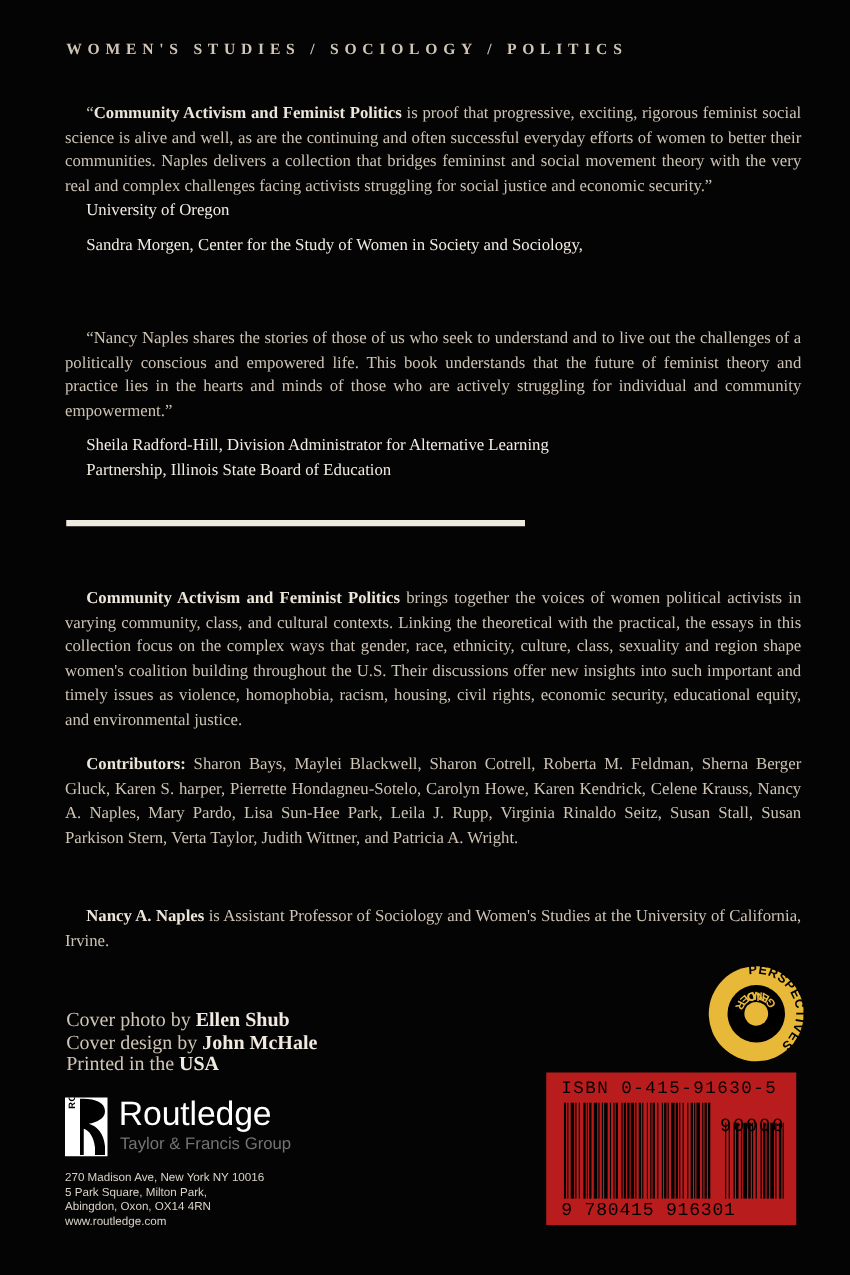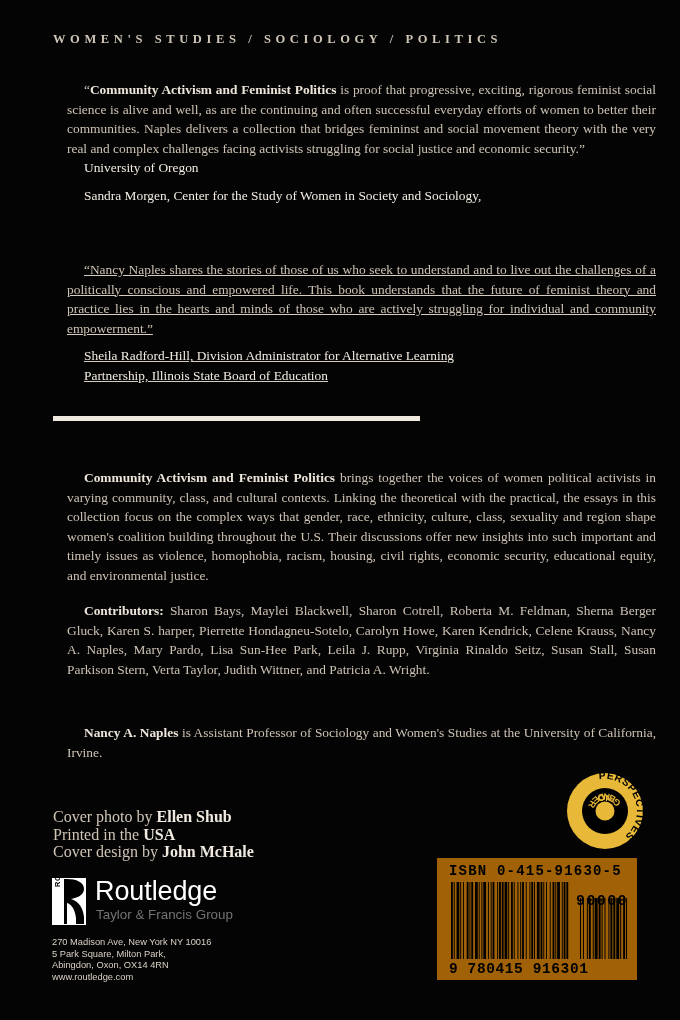--- a/index.html
+++ b/index.html
@@ -33,21 +33,21 @@
     letter-spacing: 4.6px;
     font-weight: 700;
     color: #cfc6b8;
     font-family: "Liberation Serif", "DejaVu Serif", serif;
     white-space: nowrap;
   }
 
   
   .block {
     position: absolute;
-    left: 67px;
+    left: 52px;
     width: 589px;
   }
 
   .quote {
     font-size: 13.4px;
     line-height: 19.6px;
     text-align: justify;
     text-justify: inter-word;
     color: #cdc3b4;
     margin: 0;
@@ -186,23 +186,22 @@
     color: #d9d2c7;
   }
 
   
   .barcode-box {
     position: absolute;
     left: 437px;
     top: 858px;
     width: 200px;
     height: 122px;
-    background: #a16207;
+    background: #b91c1c;
     padding: 0;
-    font-weight: bold;
   }
   .isbn-text {
     position: absolute;
     left: 12px;
     top: 5px;
     font-family: "Liberation Mono", "DejaVu Sans Mono", monospace;
     font-size: 14px;
     letter-spacing: 1.2px;
     color: #000;
     white-space: nowrap;
@@ -247,21 +246,21 @@
 <div class="cover">
 
   <div class="category">WOMEN'S STUDIES / SOCIOLOGY / POLITICS</div>
 
   <div class="block" style="top:80px;">
     <p class="quote"><span class="indent"></span><span>“</span><i class="title">Community Activism and Feminist Politics</i><span> is proof that progressive, exciting, rigorous feminist social science is alive and well, as are the continuing and often successful everyday efforts of women to better their communities.  Naples delivers a collection that bridges femininst and social movement theory with the very real and complex challenges facing activists struggling for social justice and economic security.”</span></p>
     <p class="attrib">University of Oregon</p>
     <p class="attrib" style="margin-top:8px;">Sandra Morgen, Center for the Study of Women in Society and Sociology,</p>
   </div>
 
-  <div class="block" style="top:260px;text-decoration:underline;">
+  <div class="block" style="top:260px;">
     <p class="quote"><span class="indent"></span><span>“Nancy Naples shares the stories of those of us who seek to understand and to live out the challenges of a politically conscious and empowered life.  This book understands that the future of feminist theory and practice lies in the hearts and minds of those who are actively struggling for individual and community empowerment.”</span></p>
     <p class="attrib" style="margin-top:8px;">Sheila Radford-Hill, Division Administrator for Alternative Learning</p>
     <p class="attrib">Partnership, Illinois State Board of Education</p>
   </div>
 
   <div class="rule"></div>
 
   <div class="block" style="top:443px;margin-top:25px;">
     <p class="body-para"><span class="indent"></span><b class="title">Community Activism and Feminist Politics</b><span> brings together the voices of women political activists in varying community, class, and cultural contexts.  Linking the theoretical with the practical, the essays in this collection focus on the complex ways that gender, race, ethnicity, culture, class, sexuality and region shape women's coalition building throughout the U.S.  Their discussions offer new insights into such important and timely issues as violence, homophobia, racism, housing, civil rights, economic security, educational equity, and environmental justice.</span></p>
   </div>
@@ -269,22 +268,22 @@
   <div class="block" style="top:601px;">
     <p class="body-para"><span class="indent"></span><b class="lead">Contributors:</b><span> Sharon Bays, Maylei Blackwell, Sharon Cotrell, Roberta M. Feldman, Sherna Berger Gluck, Karen S. harper, Pierrette Hondagneu-Sotelo, Carolyn Howe, Karen Kendrick, Celene Krauss, Nancy A. Naples, Mary Pardo, Lisa Sun-Hee Park, Leila J. Rupp, Virginia Rinaldo Seitz, Susan Stall, Susan Parkison Stern, Verta Taylor, Judith Wittner, and Patricia A. Wright.</span></p>
   </div>
 
   <div class="block" style="top:723px;">
     <p class="body-para"><span class="indent"></span><b class="lead">Nancy A. Naples</b><span> is Assistant Professor of Sociology and Women's Studies at the University of California, Irvine.</span></p>
   </div>
 
   <div class="credits">
     <div><span>Cover photo by </span><span class="name">Ellen Shub</span></div>
+    <div><span>Cover design by </span><span class="name">John McHale</span></div>
     <div><span>Printed in the </span><span class="name">USA</span></div>
-    <div><span>Cover design by </span><span class="name">John McHale</span></div>
   </div>
 
   <div class="badge">
     <svg width="84" height="84" viewBox="0 0 84 84">
       <defs>
         <path id="arcOuter" d="M 42,42 m -32,0 a 32,32 0 1,1 64,0 a 32,32 0 1,1 -64,0" fill="none"></path>
         <path id="arcInner" d="M 42,42 m -17.5,0 a 17.5,17.5 0 1,0 35,0 a 17.5,17.5 0 1,0 -35,0" fill="none"></path>
       </defs>
       <circle cx="42" cy="42" r="38" fill="#e8b838"></circle>
       <circle cx="42" cy="42" r="23" fill="#000000"></circle>

